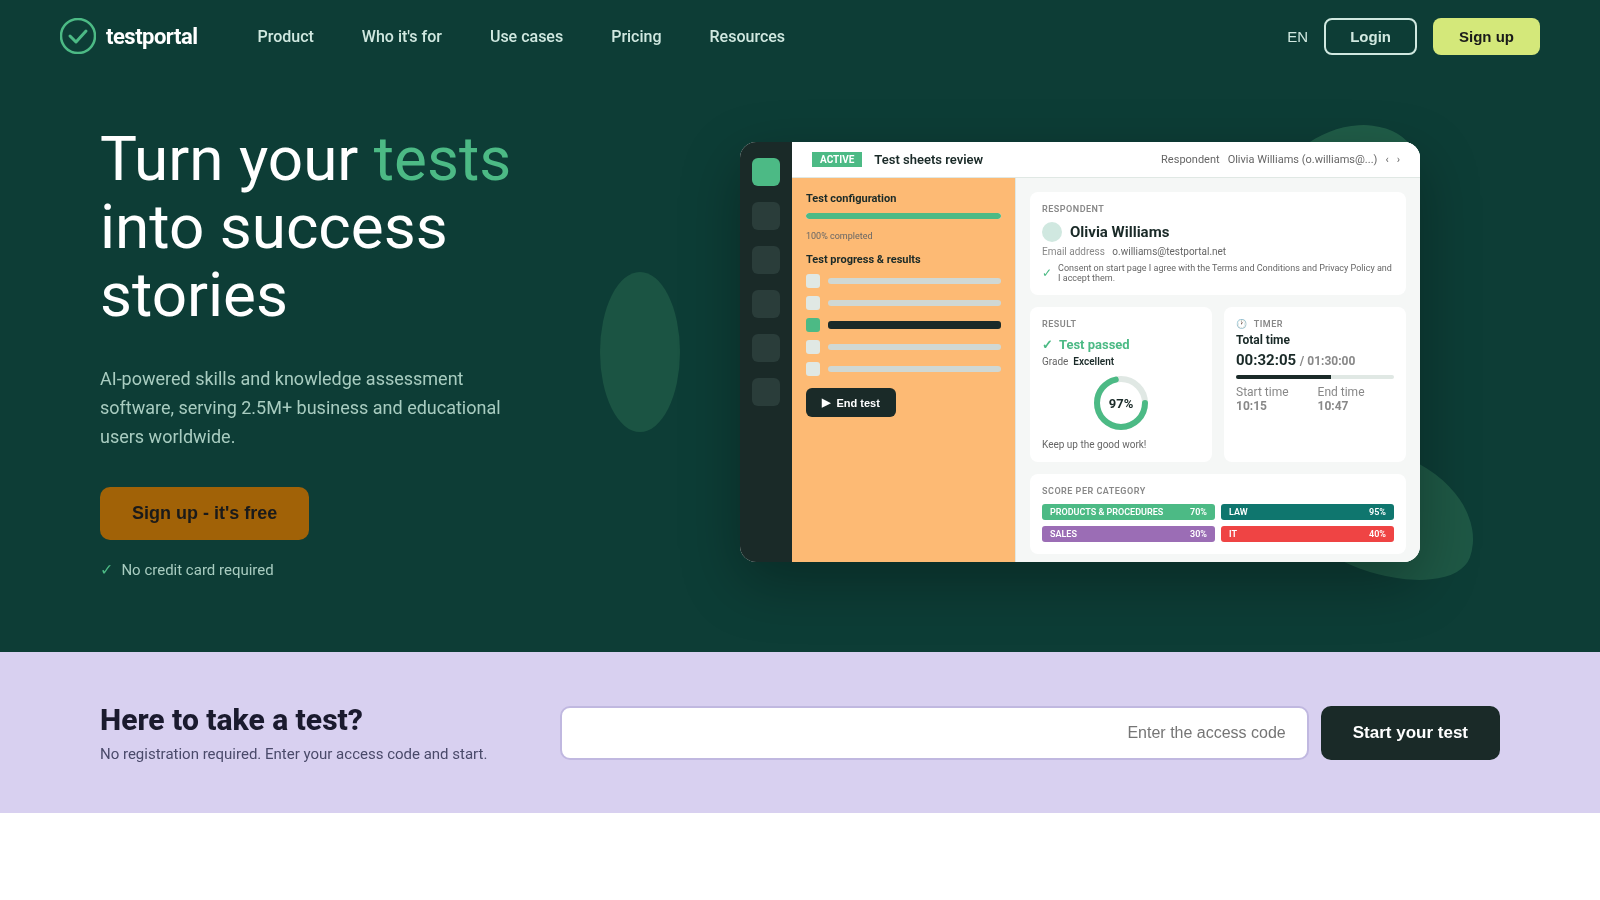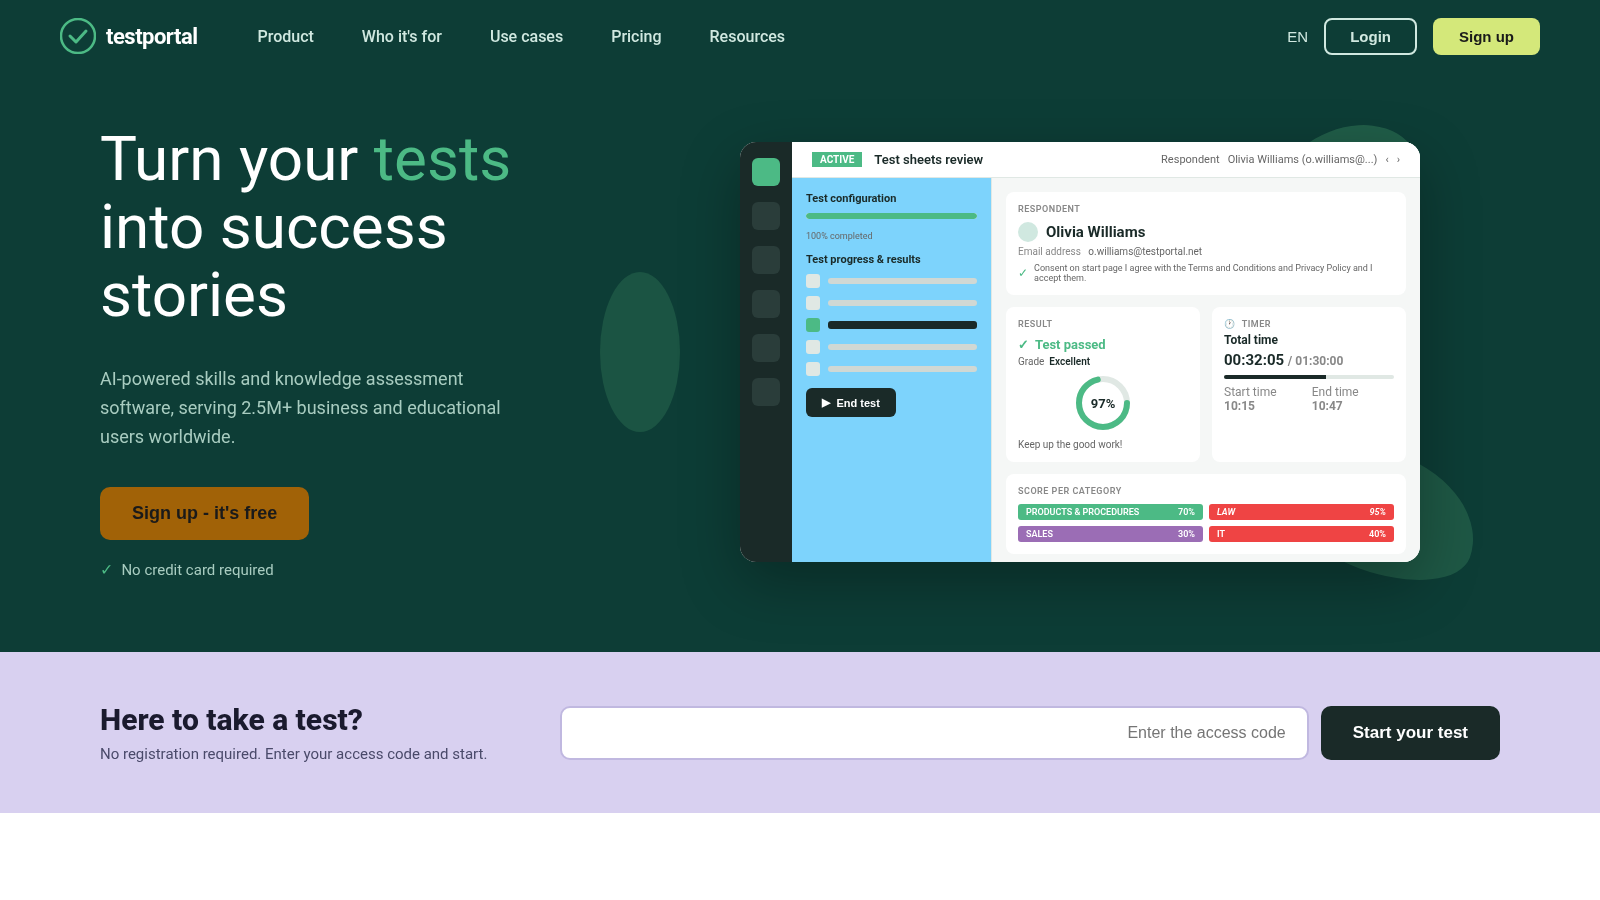--- a/index.html
+++ b/index.html
@@ -243,22 +243,22 @@
       gap: 8px;
       font-size: 11px;
       color: #666;
     }
     .sc-content-area {
       display: flex;
       flex: 1;
       overflow: hidden;
     }
     .sc-left-panel {
-      width: 200px;
-      background: #7dd3fc;
+      width: 224px;
+      background: #fdba74;
       border-right: 1px solid #e0e8e4;
       padding: 14px;
     }
     .sc-section-title {
       font-size: 11px;
       font-weight: 700;
       color: #1a2a28;
       margin-bottom: 8px;
     }
     .sc-progress-bar-container {
@@ -484,21 +484,21 @@
       font-size: 9px;
       color: #fff;
       font-weight: 600;
       padding: 3px 8px;
       border-radius: 3px;
       display: flex;
       justify-content: space-between;
       align-items: center;
     }
     .sc-score-label.green { background: #4cba85; align-items: flex-end; }
-    .sc-score-label.teal { background: #ef4444; font-style: italic; }
+    .sc-score-label.teal { background: #0f766e; }
     .sc-score-label.purple { background: #9b6db5; }
     .sc-score-label.pink { background: #ef4444; }
 
     
     .bottom-section {
       background: #d8d0f0;
       padding: 50px 100px;
       display: flex;
       align-items: center;
       gap: 60px;

